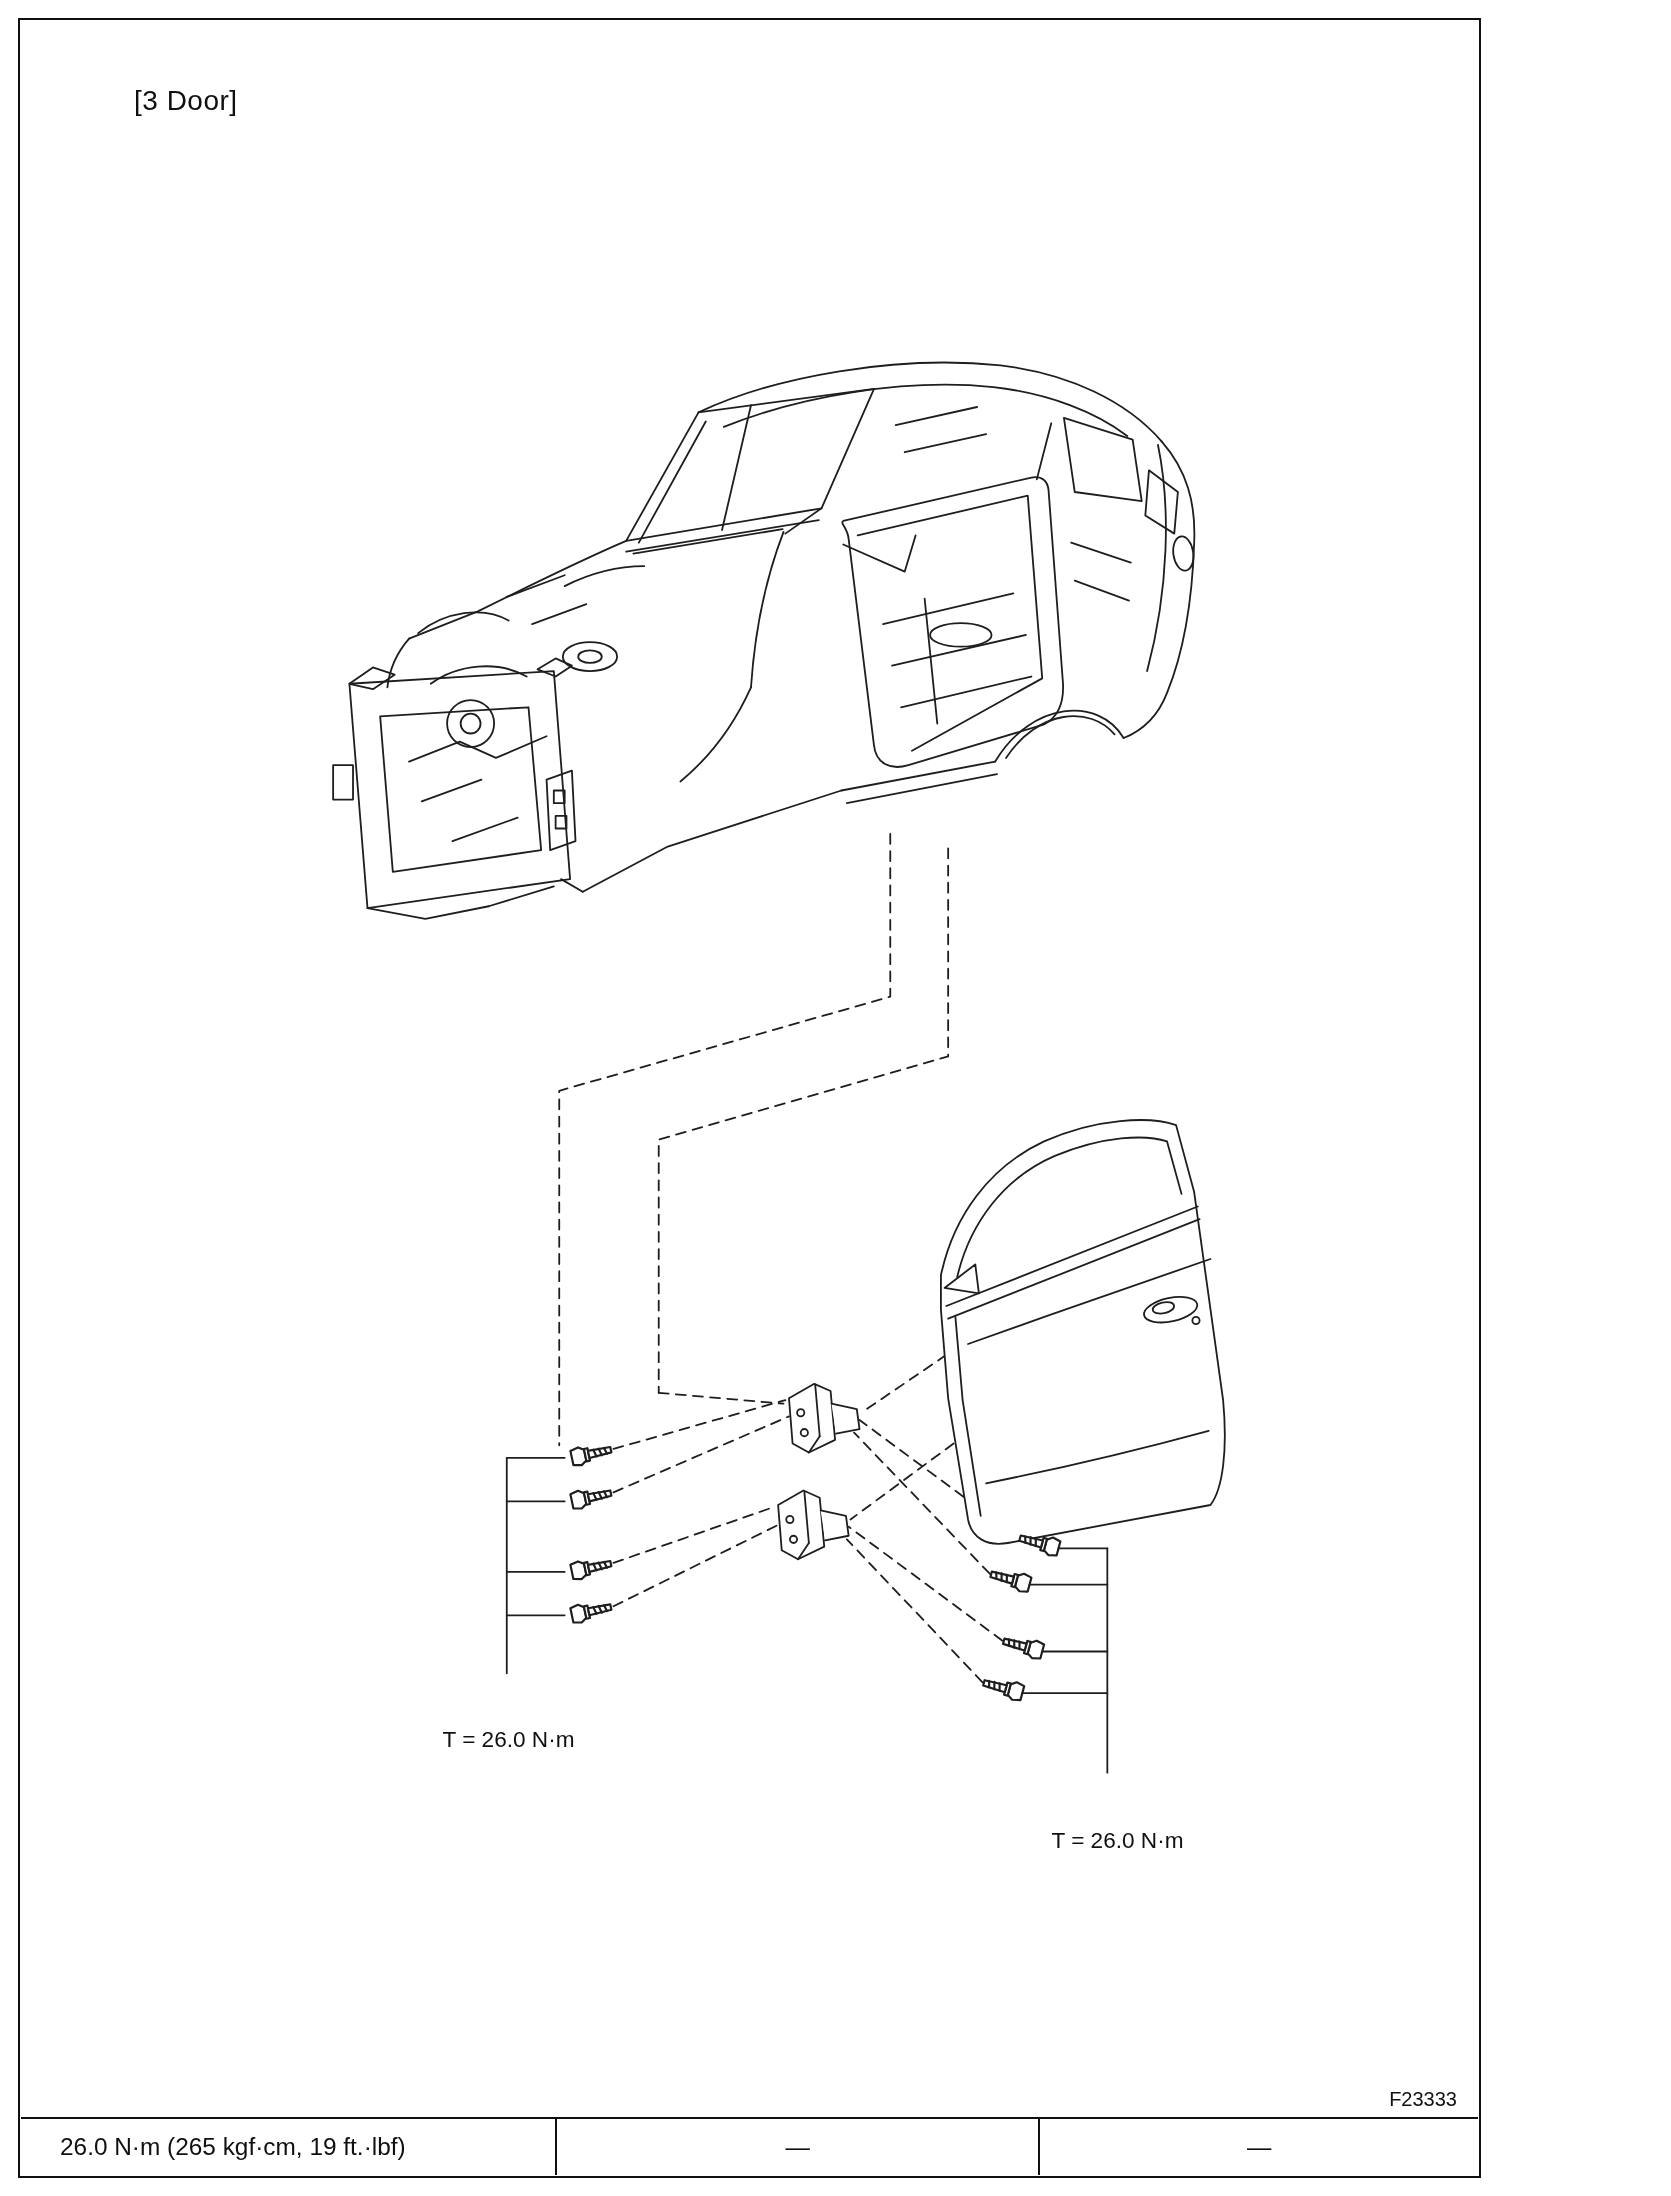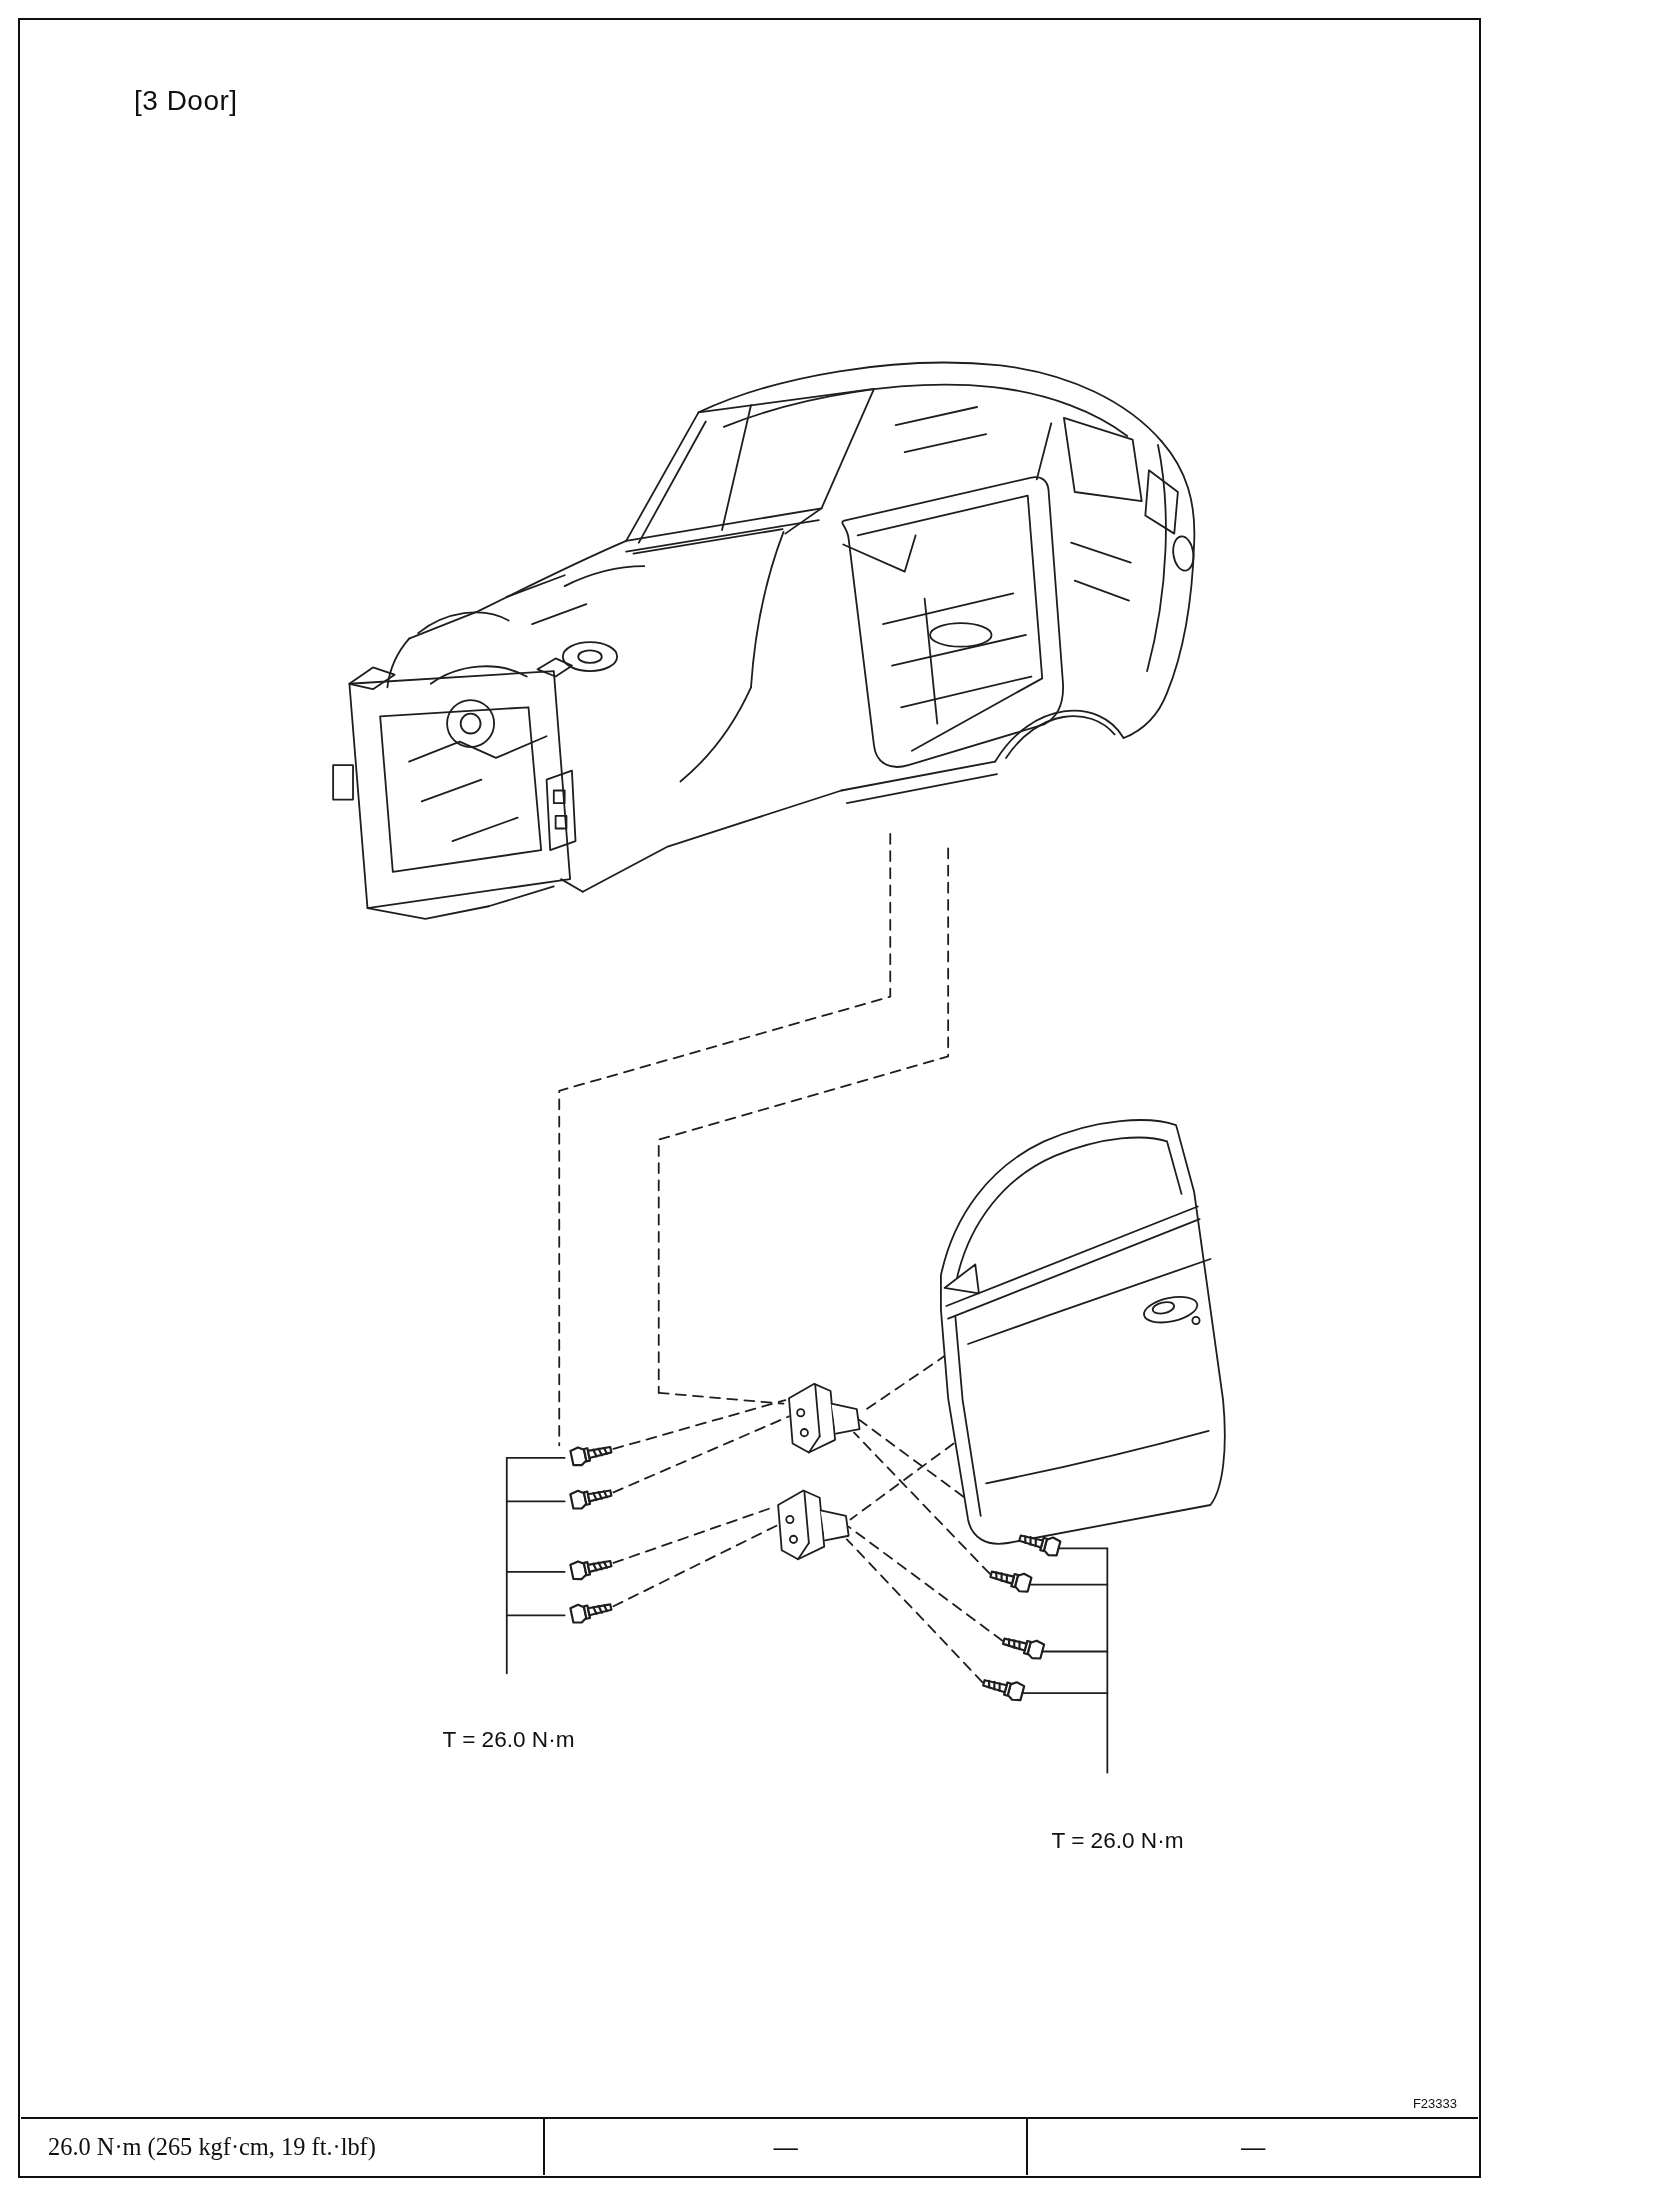--- a/index.html
+++ b/index.html
@@ -23,29 +23,29 @@
     position:absolute; left:0; top:0;
     width:1672px; height:2196px;
   }
   .torque-label {
     position:absolute; font-size:22.6px; text-align:center;margin-top:48px;
   }
   .torque-left  { left:389px;  top:1679px; width:239px; }
   .torque-right { left:982px; top:1780px; width:271px; }
   .figure-code {
     position:absolute; right:42px; bottom:85px;
-    font-size:13px;
+    font-size:20px;
   }
   .footer-table {
     position:absolute; left:21px; right:21px; bottom:21px;
     height:56px; border-top:2.7px solid #101010;
     display:flex; align-items:stretch;
   }
   .cell { display:flex; align-items:center; font-size:24.4px; }
-  .c1 { flex:0 0 34%; padding-left:27px;font-family:Liberation Serif, serif; }
+  .c1 { flex:0 0 34%; padding-left:39px; }
   .c2 { flex:0 0 33%; justify-content:center; border-left:2.7px solid #101010; }
   .c3 { flex:1 1 auto; justify-content:center; border-left:2.7px solid #101010; }
 </style>
 </head>
 <body>
 
 <div class="page">
 
   <div class="frame"></div>
 

